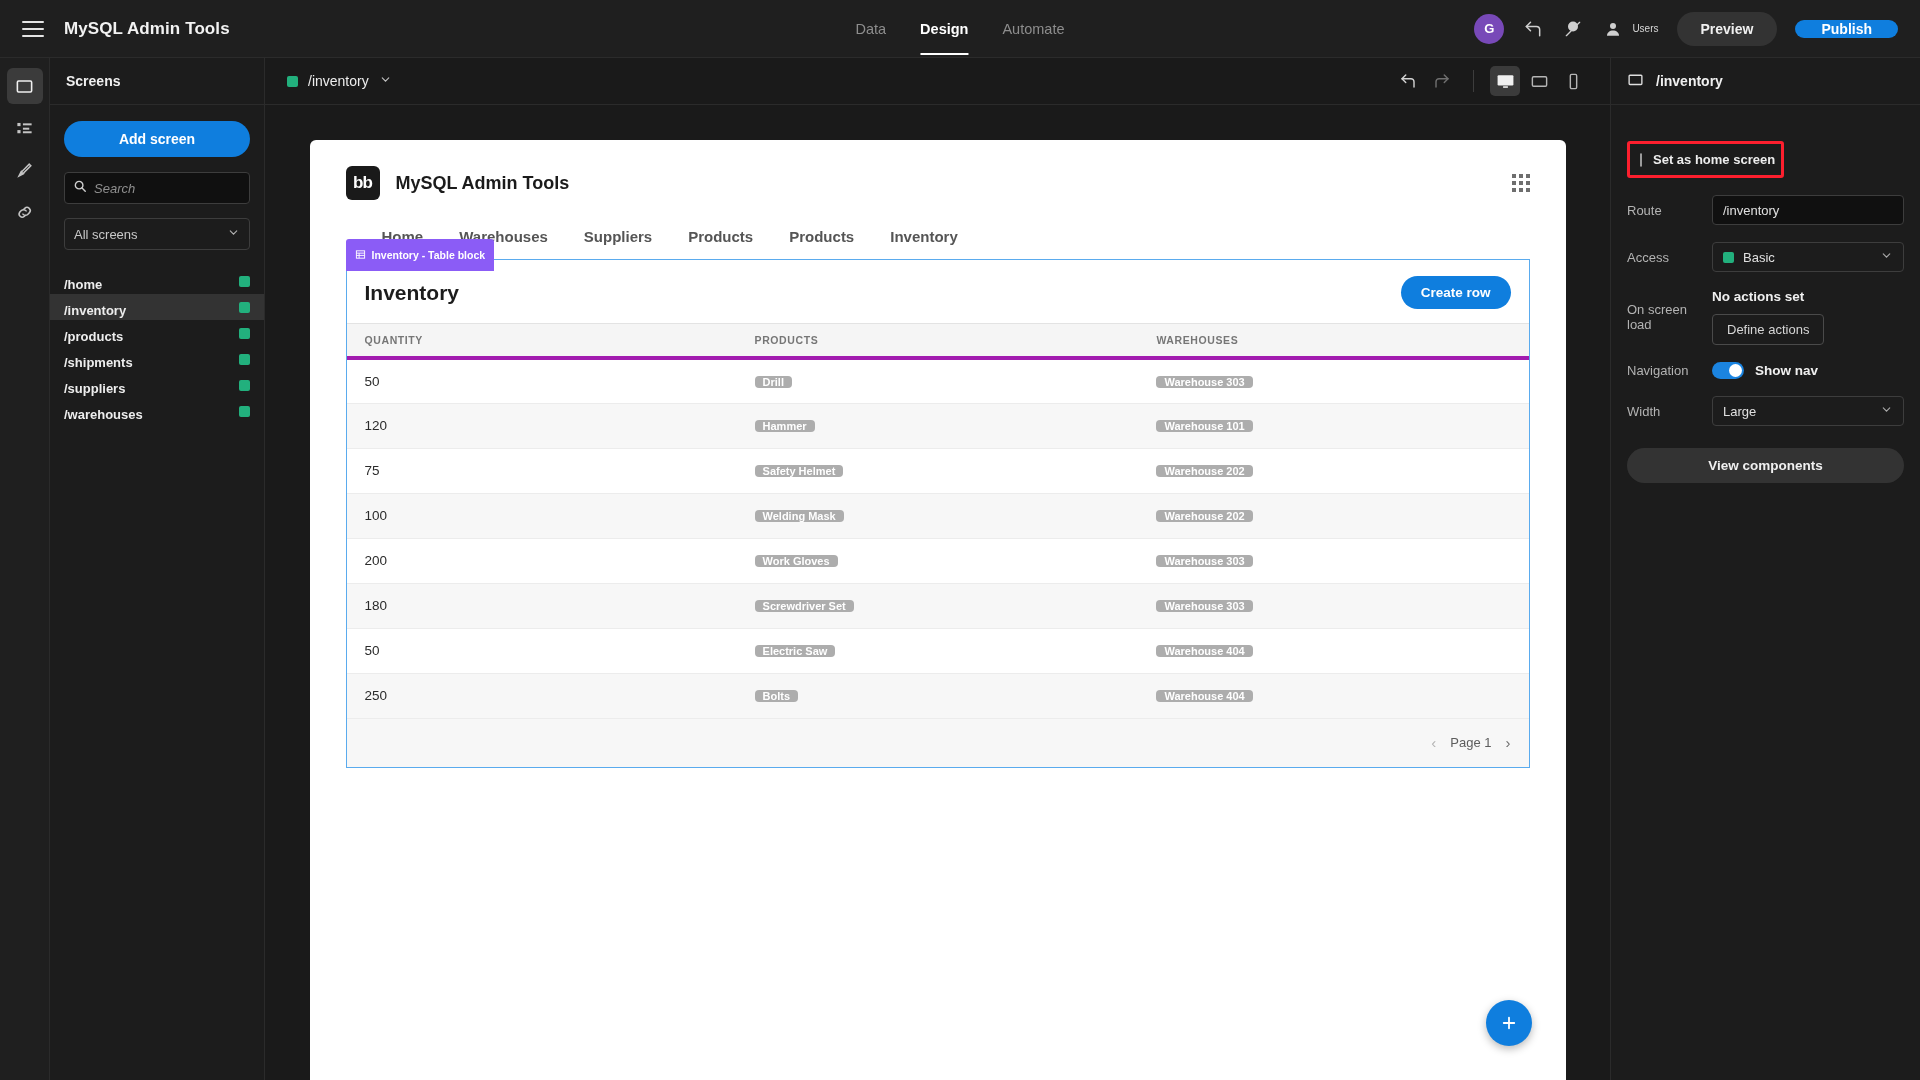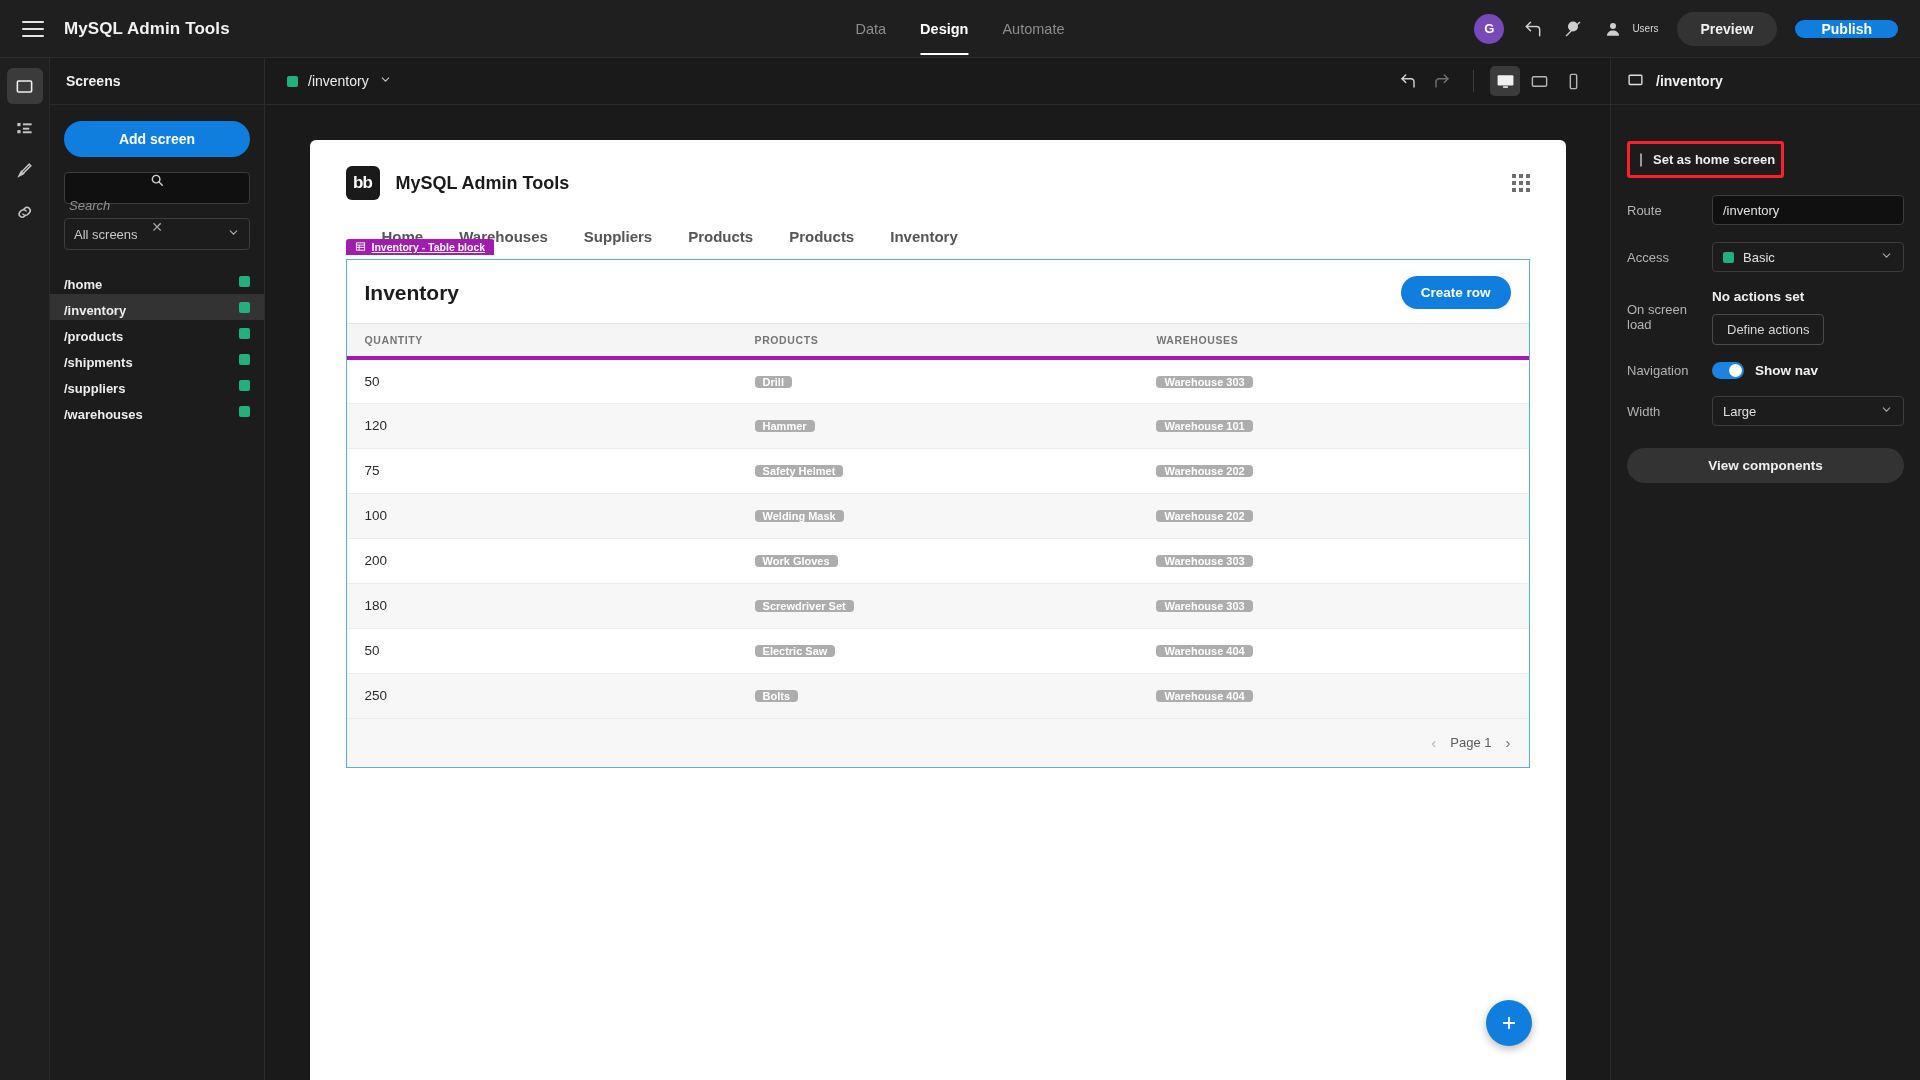--- a/index.html
+++ b/index.html
@@ -76,21 +76,21 @@
   }
   .screens-body { padding: 16px 14px 0; }
   .add-screen {
     width: 100%; background: #0f7ede; color: #fff; border: none;
     border-radius: 20px; padding: 10px 0; font-size: 14px; font-weight: bold;
     cursor: pointer;
   }
   .search-box {
     margin-top: 15px; height: 32px; background: #101010;
     border: 1px solid #3d3d3d; border-radius: 4px;
-    display: flex; align-items: center; padding: 0 8px; gap: 7px; flex-direction: column;
+    display: flex; align-items: center; padding: 0 8px; gap: 7px;
   }
   .search-box input {
     flex: 1; background: transparent; border: none; outline: none;
     color: #d9d9d9; font-size: 13px; font-family: "Liberation Sans", sans-serif;
   }
   .search-box input::placeholder { color: #8f8f8f; font-style: italic; }
   .clear-x { color: #a2a2a2; font-size: 14px; cursor: pointer; line-height: 1; }
   .filter-sel {
     margin-top: 14px; height: 32px; border: 1px solid #3d3d3d; border-radius: 4px;
     display: flex; align-items: center; justify-content: space-between;
@@ -134,25 +134,24 @@
   }
   .papp-name { margin-left: 16px; color: #1b1b1b; font-size: 18px; font-weight: bold; }
   .grid-icon { margin-left: auto; display: grid; grid-template-columns: repeat(3, 4px); gap: 3px; cursor: pointer; }
   .grid-icon i { width: 4px; height: 4px; background: #6e6e6e; display: block; }
   .papp-nav { display: flex; gap: 36px; padding: 28px 36px 14px; }
   .papp-nav a { color: #555555; font-size: 15px; font-weight: bold; text-decoration: none; cursor: pointer; }
 
   
   .block-wrap { padding: 0 36px 0; position: relative; }
   .block-tag {
-    position: absolute; top: -20px; left: 36px; height: 16px;
-    background: #a21caf; color: #ffffff; font-size: 10.5px; font-weight: bold;
+    position: absolute; top: -20px; left: 36px; height: 32px;
+    background: #8b5cf6; color: #ffffff; font-size: 10.5px; font-weight: bold;
     display: flex; align-items: center; gap: 6px; padding: 0 9px;
     border-radius: 3px 3px 0 0;
-    text-decoration: underline;
   }
   .block {
     border: 1.5px solid #5aabee; background: #ffffff;
   }
   .block-hd { display: flex; align-items: center; padding: 16px 18px 14px; }
   .block-title { color: #1c1c1c; font-size: 21px; font-weight: bold; }
   .btn-createrow {
     margin-left: auto; background: #0f7ede; color: #fff; border: none;
     border-radius: 18px; padding: 9px 20px; font-size: 13.5px; font-weight: bold; cursor: pointer;
   }

